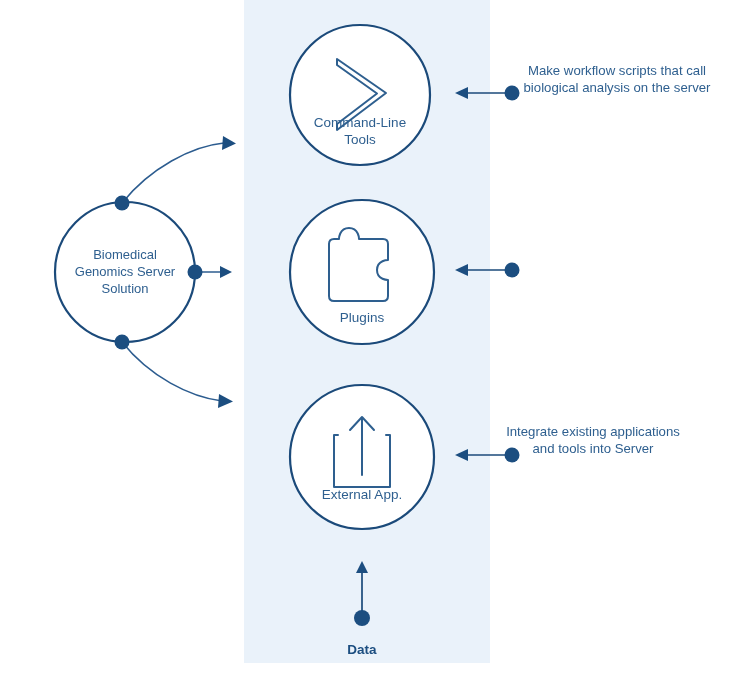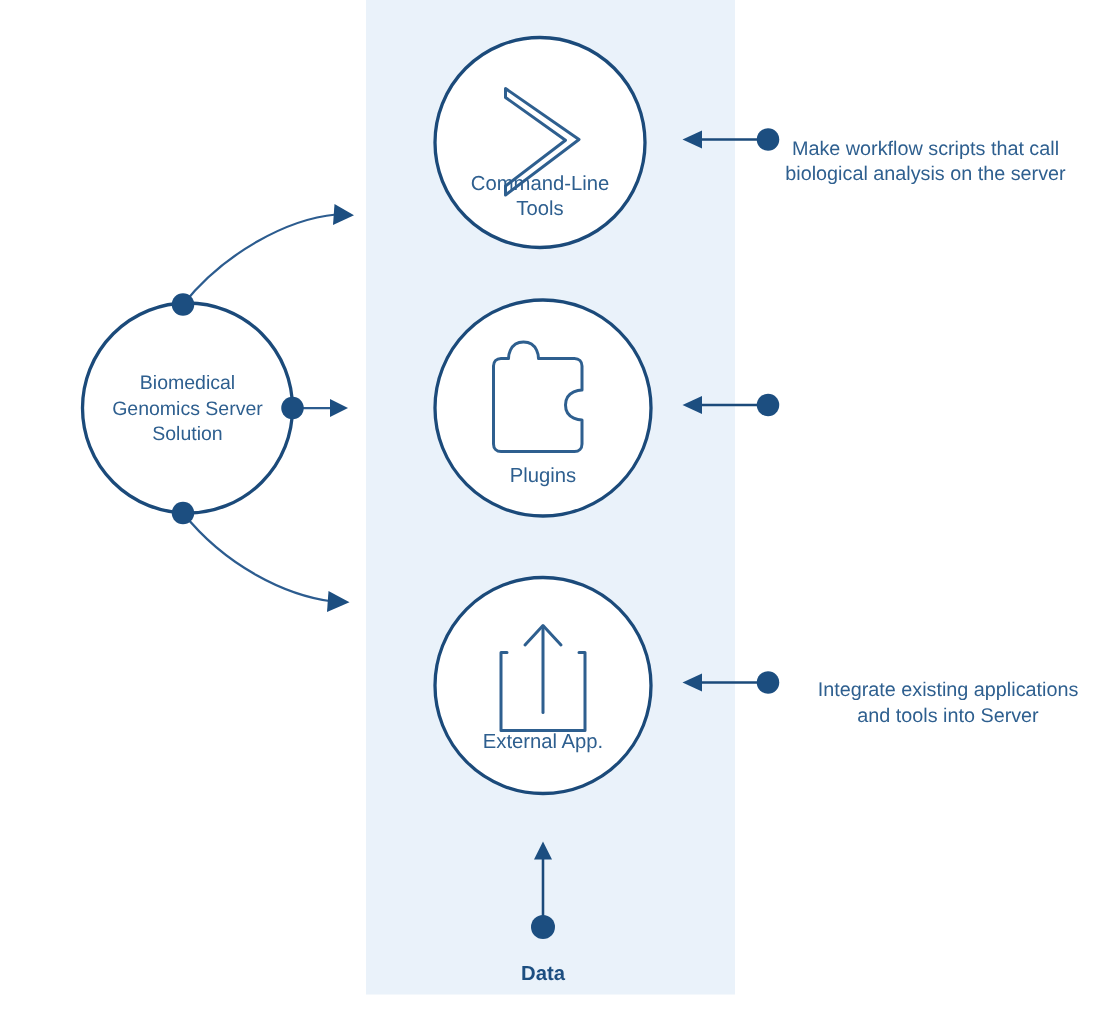--- a/index.html
+++ b/index.html
@@ -75,25 +75,24 @@
     dominant-baseline: middle;
   }
   .callout {
     position: absolute;
     color: #2e5f8f;
     font-family: "Liberation Sans", sans-serif;
     font-size: 13.2px;
     line-height: 17px;
     text-align: center;
     white-space: pre-line;
-    margin-top: 28px;
   }
   #callout-1 { left: 518px; top: 62px;  width: 198px; }
   #callout-2 { left: 524px; top: 230px; width: 192px; }
-  #callout-3 { left: 536px; top: 423px; width: 192px; }
+  #callout-3 { left: 497px; top: 423px; width: 192px; }
 </style>
 </head>
 <body>
 
 <div id="stage">
 
   <svg id="diagram-svg" viewBox="0 0 743 675">
 
     <rect class="panel-rect" x="244" y="0" width="246" height="663"></rect>
 

